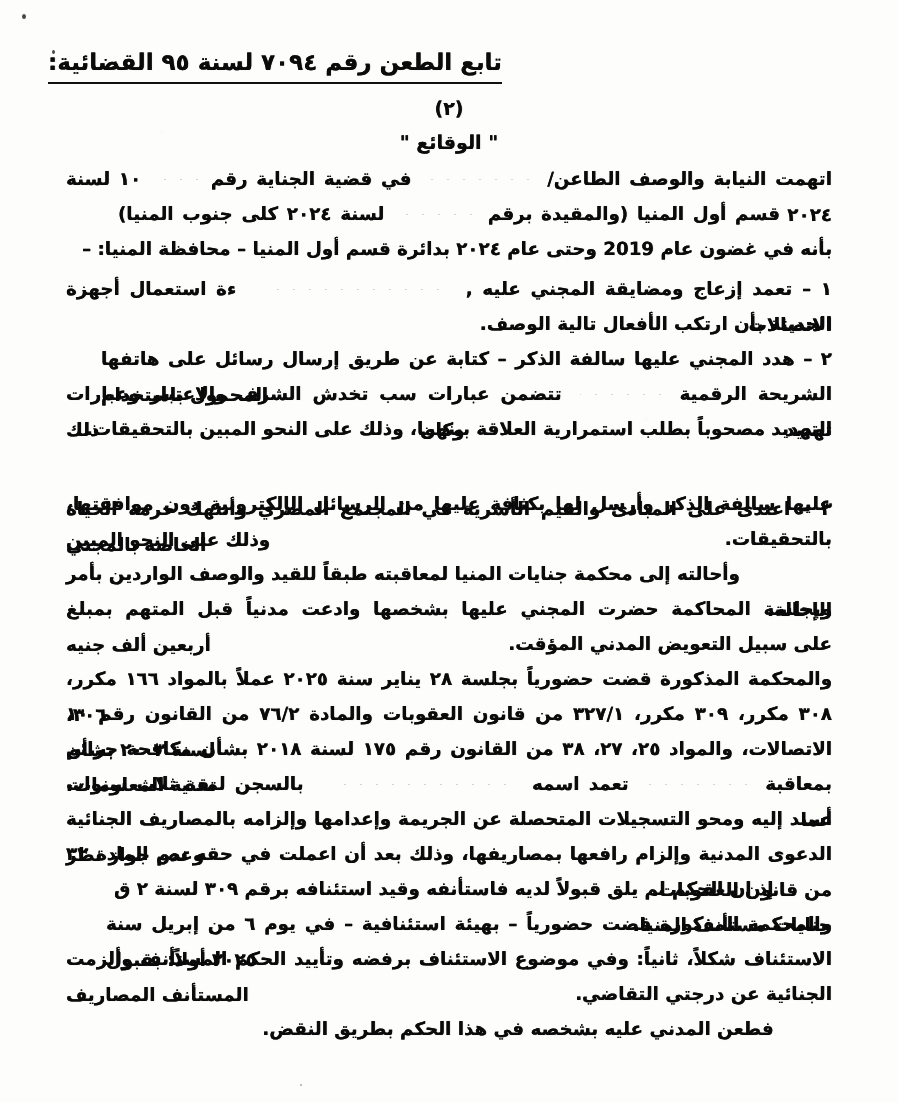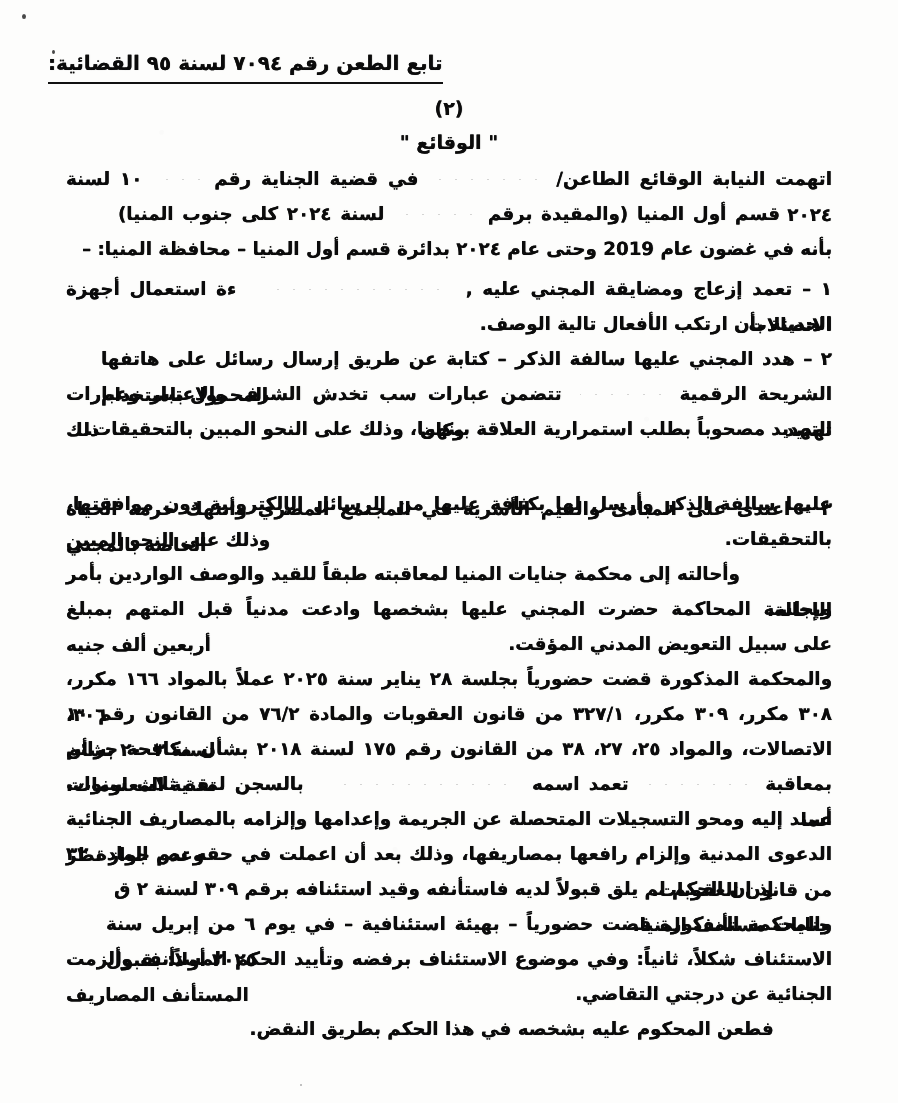--- a/index.html
+++ b/index.html
@@ -44,21 +44,21 @@
       0.4px 0.3px 0.9px rgba(0,0,0,0.28);
   }
 
   
   #doc-header {
     top: 46px;
     right: 24px;
     left: 24px;
     text-align: left;
     padding-left: 24px;
-    font-size: 20px;
+    font-size: 23px;
   }
   #doc-header .hdr-text {
     display: inline-block;
     border-bottom: 2.2px solid #111;
     padding-bottom: 1px;
   }
 
   
   #page-number {
     top: 92px;
@@ -137,21 +137,21 @@
 
   <div class="blk ink" id="doc-header">
     <span class="hdr-text">تابع الطعن رقم ٧٠٩٤ لسنة ٩٥ القضائية:</span>
   </div>
 
   <div class="blk ink" id="page-number">(٢)</div>
 
   <div class="blk ink" id="section-title">" الوقائع "</div>
 
   <div class="blk para ink" style="top:162px; text-align-last:justify;">
-    <span>اتهمت النيابة الوقائع الطاعن/</span>
+    <span>اتهمت النيابة والوصف الطاعن/</span>
     <span class="redact r-name"></span>
     <span>في قضية الجناية رقم</span>
     <span class="redact r-num"></span>
     <span>١٠</span>
     <span>لسنة ٢٠٢٤</span>
   </div>
 
   <div class="blk para ink" style="top:197px; right:118px; left:118px; text-align-last:justify;">
     <span>قسم أول المنيا (والمقيدة برقم</span>
     <span class="redact r-chip"></span>
@@ -238,16 +238,16 @@
   </div>
   <div class="blk para ink" style="top:942px;">
     <span>الاستئناف شكلاً، ثانياً: وفي موضوع الاستئناف برفضه وتأييد الحكم المستأنف وألزمت المستأنف المصاريف</span>
   </div>
   <div class="blk para ink last-right" style="top:977px;">
     <span>الجنائية عن درجتي التقاضي.</span>
   </div>
 
   <div class="blk para ink last-right" style="top:1012px; text-align:right;">
     <span class="indent"></span>
-    <span>فطعن المحكوم عليه بشخصه في هذا الحكم بطريق النقض.</span>
+    <span>فطعن المدني عليه بشخصه في هذا الحكم بطريق النقض.</span>
   </div>
 
 </div>
 
 </body></html>

